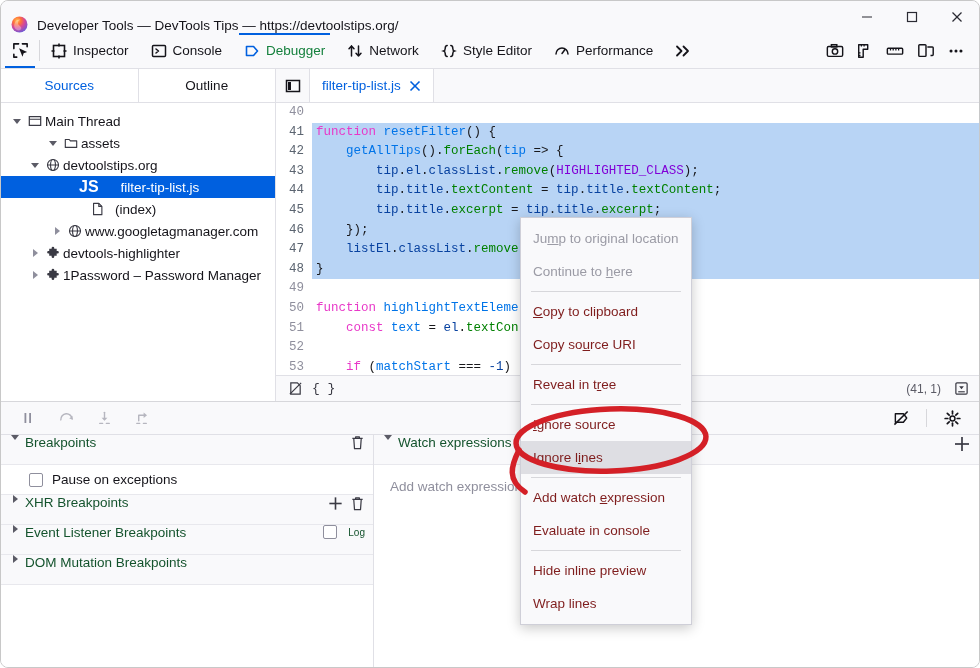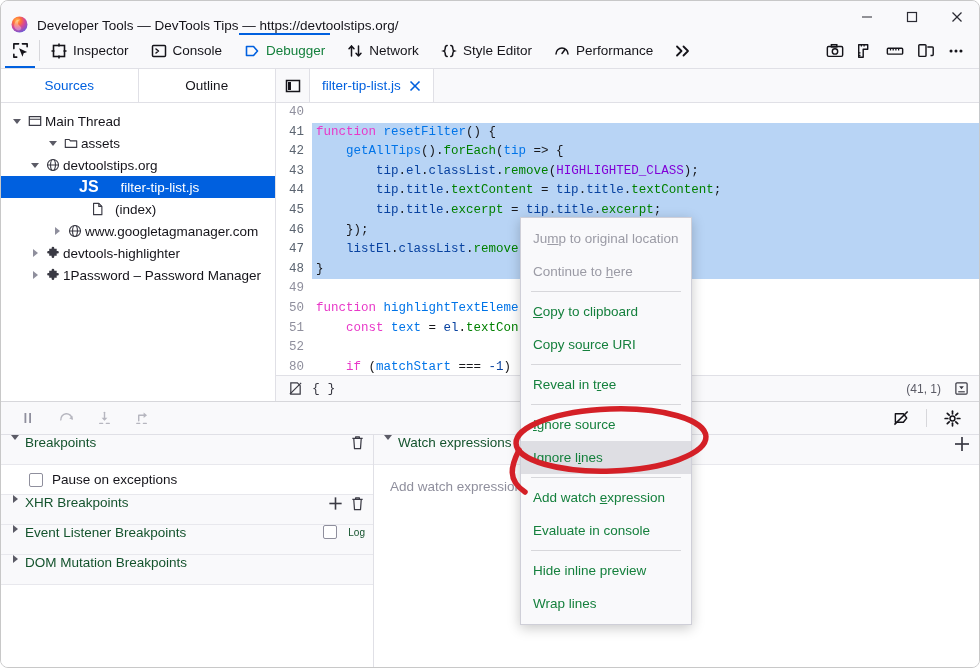--- a/index.html
+++ b/index.html
@@ -213,21 +213,21 @@
     width:172px;
     background:#f9f9fb;
     border:1px solid #cfcfd8;
     border-radius:0;
     box-shadow:0 3px 12px rgba(0,0,0,0.22);
     padding:4px 0;
     z-index:40;
   }
   .ctx-item {
     height:33px; display:flex; align-items:center;
-    padding:0 6px 0 12px; font-size:13.5px; color:#15803d;
+    padding:0 6px 0 12px; font-size:13.5px; color:#7f1d1d;
     white-space:nowrap;
   }
   .ctx-item.disabled { color:#9b9ba5; }
   .ctx-item.highlight { background:#dedee3; }
   .ctx-sep { height:1px; background:#d7d7db; margin:3px 10px; }
   .ul { text-decoration:underline; }
 
   
   .annotation {
     position:absolute; left:480px; top:385px;
@@ -524,21 +524,21 @@
             <div class="code-line hl"><div class="gutter">43</div><div class="code-text"><span class="plain">        </span><span class="prop">tip</span><span class="plain">.</span><span class="prop">el</span><span class="plain">.</span><span class="prop">classList</span><span class="plain">.</span><span class="meth">remove</span><span class="plain">(</span><span class="const">HIGHLIGHTED_CLASS</span><span class="plain">);</span></div></div>
             <div class="code-line hl"><div class="gutter">44</div><div class="code-text"><span class="plain">        </span><span class="prop">tip</span><span class="plain">.</span><span class="prop">title</span><span class="plain">.</span><span class="meth">textContent</span><span class="plain"> = </span><span class="prop">tip</span><span class="plain">.</span><span class="prop">title</span><span class="plain">.</span><span class="meth">textContent</span><span class="plain">;</span></div></div>
             <div class="code-line hl"><div class="gutter">45</div><div class="code-text"><span class="plain">        </span><span class="prop">tip</span><span class="plain">.</span><span class="prop">title</span><span class="plain">.</span><span class="meth">excerpt</span><span class="plain"> = </span><span class="prop">tip</span><span class="plain">.</span><span class="prop">title</span><span class="plain">.</span><span class="meth">excerpt</span><span class="plain">;</span></div></div>
             <div class="code-line hl"><div class="gutter">46</div><div class="code-text"><span class="plain">    });</span></div></div>
             <div class="code-line hl"><div class="gutter">47</div><div class="code-text"><span class="plain">    </span><span class="prop">listEl</span><span class="plain">.</span><span class="prop">classList</span><span class="plain">.</span><span class="meth">remove</span></div></div>
             <div class="code-line hl"><div class="gutter">48</div><div class="code-text"><span class="plain">}</span></div></div>
             <div class="code-line"><div class="gutter">49</div><div class="code-text"></div></div>
             <div class="code-line"><div class="gutter">50</div><div class="code-text"><span class="kw">function </span><span class="fn">highlightTextEleme</span></div></div>
             <div class="code-line"><div class="gutter">51</div><div class="code-text"><span class="plain">    </span><span class="kw">const</span><span class="plain"> </span><span class="id">text</span><span class="plain"> = </span><span class="prop">el</span><span class="plain">.</span><span class="meth">textCon</span></div></div>
             <div class="code-line"><div class="gutter">52</div></div>
-            <div class="code-line"><div class="gutter">80</div><div class="code-text"><span class="plain">    </span><span class="kw">if</span><span class="plain"> (</span><span class="id">matchStart</span><span class="plain"> === </span><span class="num">-1</span><span class="plain">)</span></div></div>
+            <div class="code-line"><div class="gutter">53</div><div class="code-text"><span class="plain">    </span><span class="kw">if</span><span class="plain"> (</span><span class="id">matchStart</span><span class="plain"> === </span><span class="num">-1</span><span class="plain">)</span></div></div>
           </div>
 
       </div>
 
       <div class="editor-status">
         <span class="status-ico">
           <svg width="15" height="15" viewBox="0 0 16 16">
             <path d="M3 2h7l3 3v9H3z" fill="none" stroke="#3a3a44" stroke-width="1.3"></path>
             <line x1="2" y1="14" x2="14" y2="2" stroke="#3a3a44" stroke-width="1.3"></line>
           </svg>

